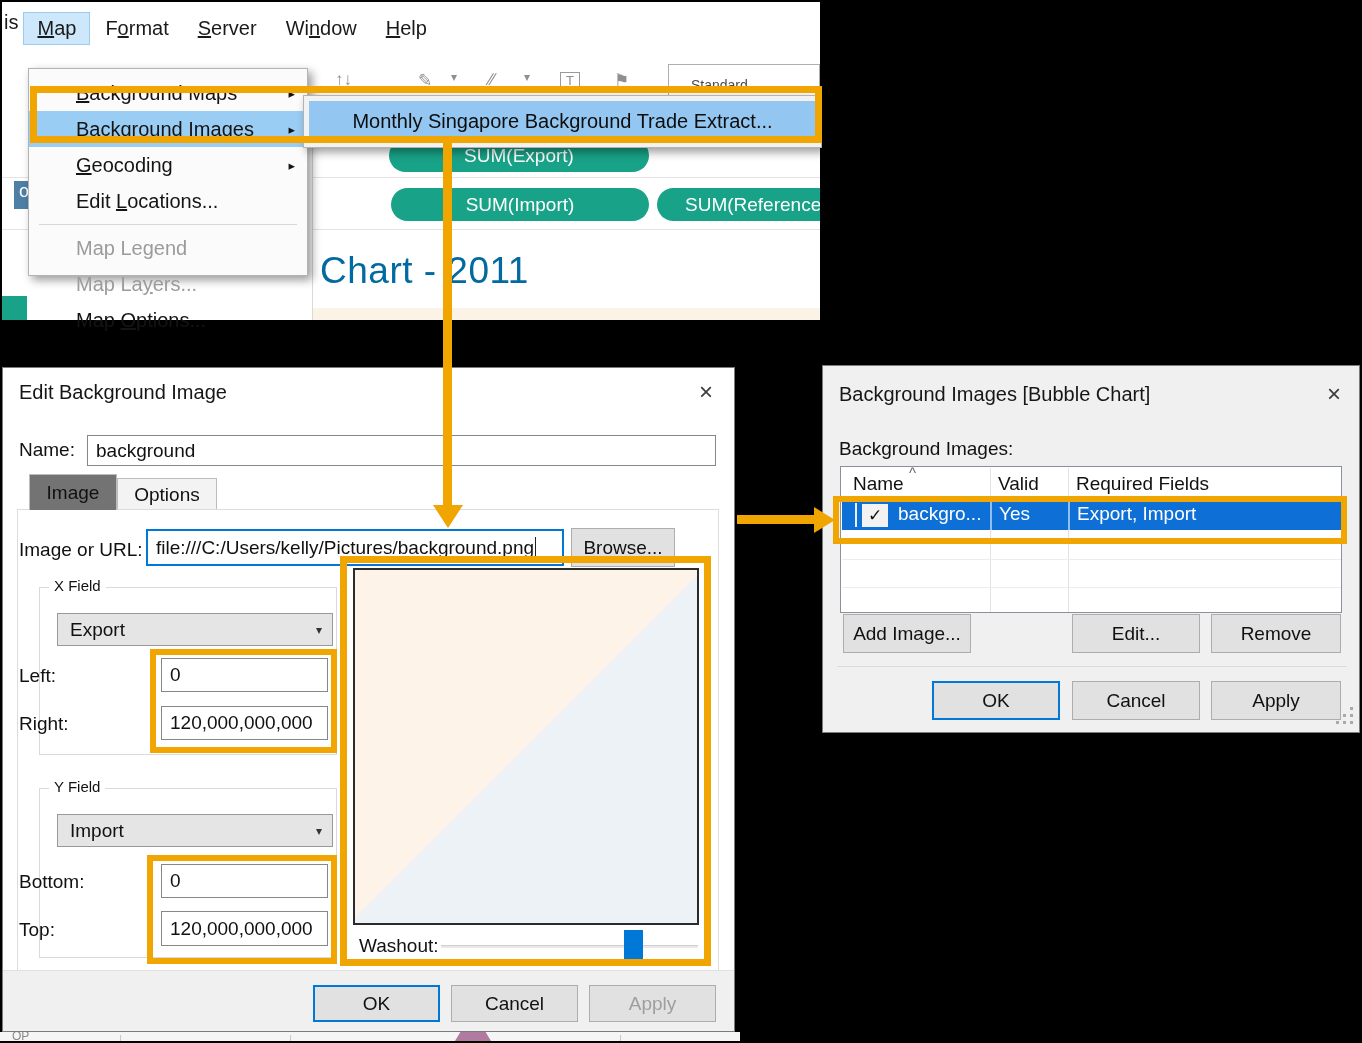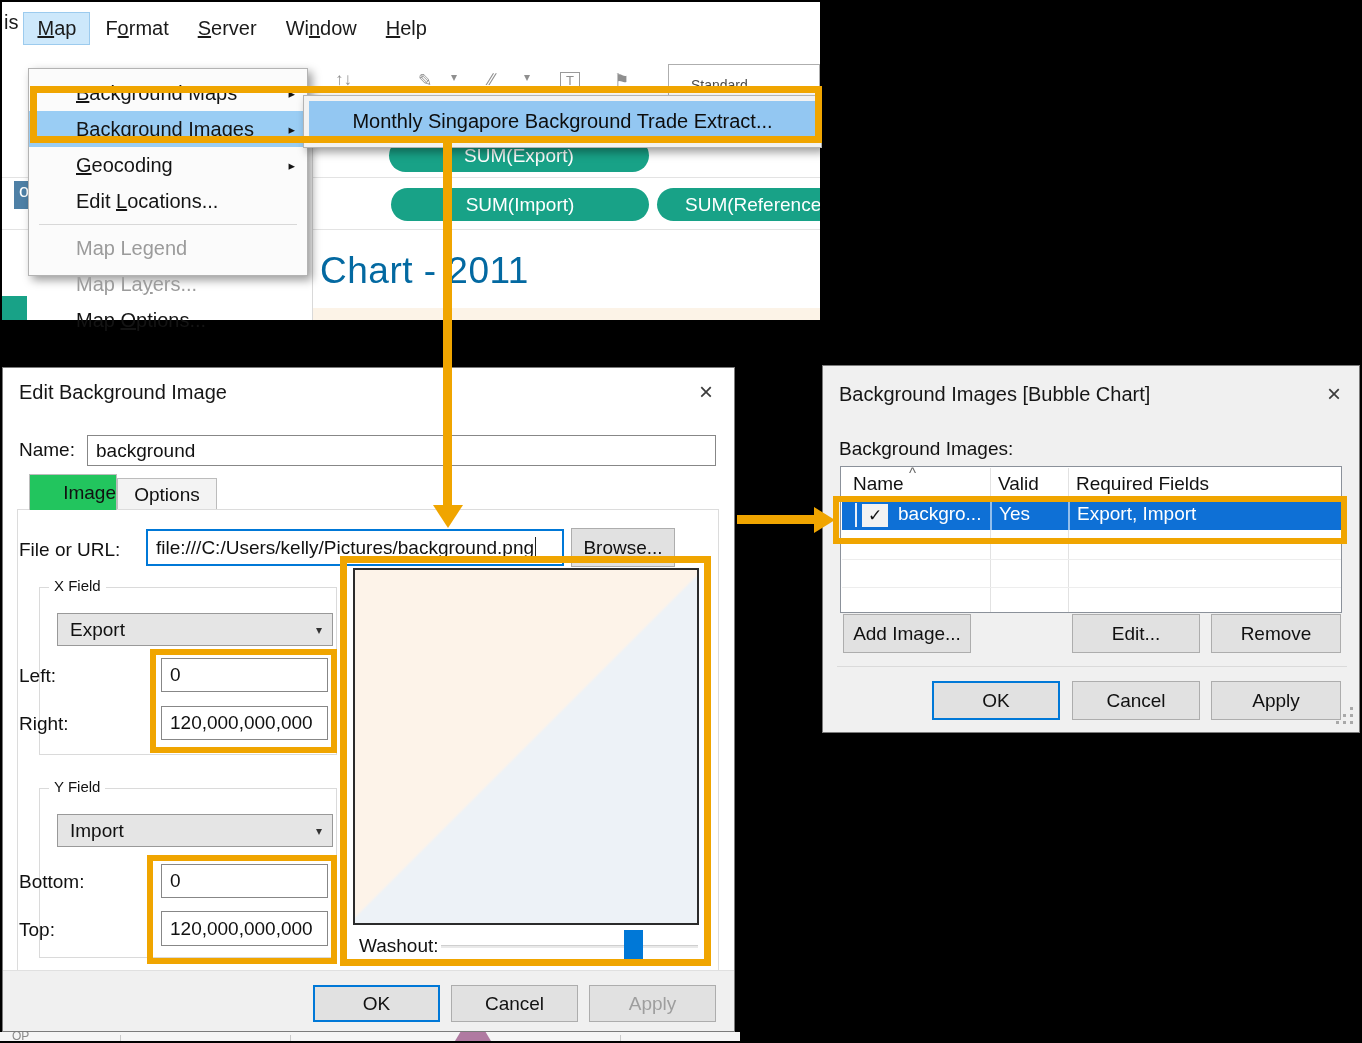--- a/index.html
+++ b/index.html
@@ -159,29 +159,29 @@
 
   <div class="abs dlg dlg-edit">
     <div class="abs dlg-title" style="left:16px;top:13px">Edit Background Image</div>
     <div class="abs close-x" style="left:684px;top:8px;width:38px;height:32px">×</div>
 
     <div class="abs lbl" style="left:16px;top:71px">Name:</div>
     <div class="abs tf" style="left:84px;top:67px;width:629px;height:31px">
       <span>background</span>
     </div>
 
-    <div class="abs" style="left:26px;top:106px;width:88px;height:36px;background:#22c55e;border:1px solid #bcbcbc;border-bottom:none;z-index:2;display:flex;align-items:center;justify-content:flex-end;font-size:19px">
+    <div class="abs" style="left:26px;top:106px;width:88px;height:36px;background:#737373;border:1px solid #bcbcbc;border-bottom:none;z-index:2;display:flex;align-items:center;justify-content:center;font-size:19px">
       <span>Image</span>
     </div>
     <div class="abs" style="left:114px;top:110px;width:100px;height:32px;background:#f3f3f3;border:1px solid #bcbcbc;border-bottom:none;display:flex;align-items:center;justify-content:center;font-size:19px">
       <span>Options</span>
     </div>
     <div class="abs" style="left:14px;top:141px;width:702px;height:462px;border:1px solid #dcdcdc;background:#fff"></div>
 
-    <div class="abs lbl" style="left:16px;top:171px">File or URL:</div>
+    <div class="abs lbl" style="left:16px;top:171px">Image or URL:</div>
     <div class="abs tf focus" style="left:143px;top:161px;width:418px;height:37px">
       <span>file:///C:/Users/kelly/Pictures/background.png</span>
       <span class="caret-bar"></span>
     </div>
     <div class="abs btn" style="left:568px;top:160px;width:104px;height:39px">
       <span>Browse...</span>
     </div>
 
     <div class="abs fieldset" style="left:36px;top:219px;width:298px;height:168px"></div>
     <div class="abs legend" style="left:46px;top:209px">X Field</div>

